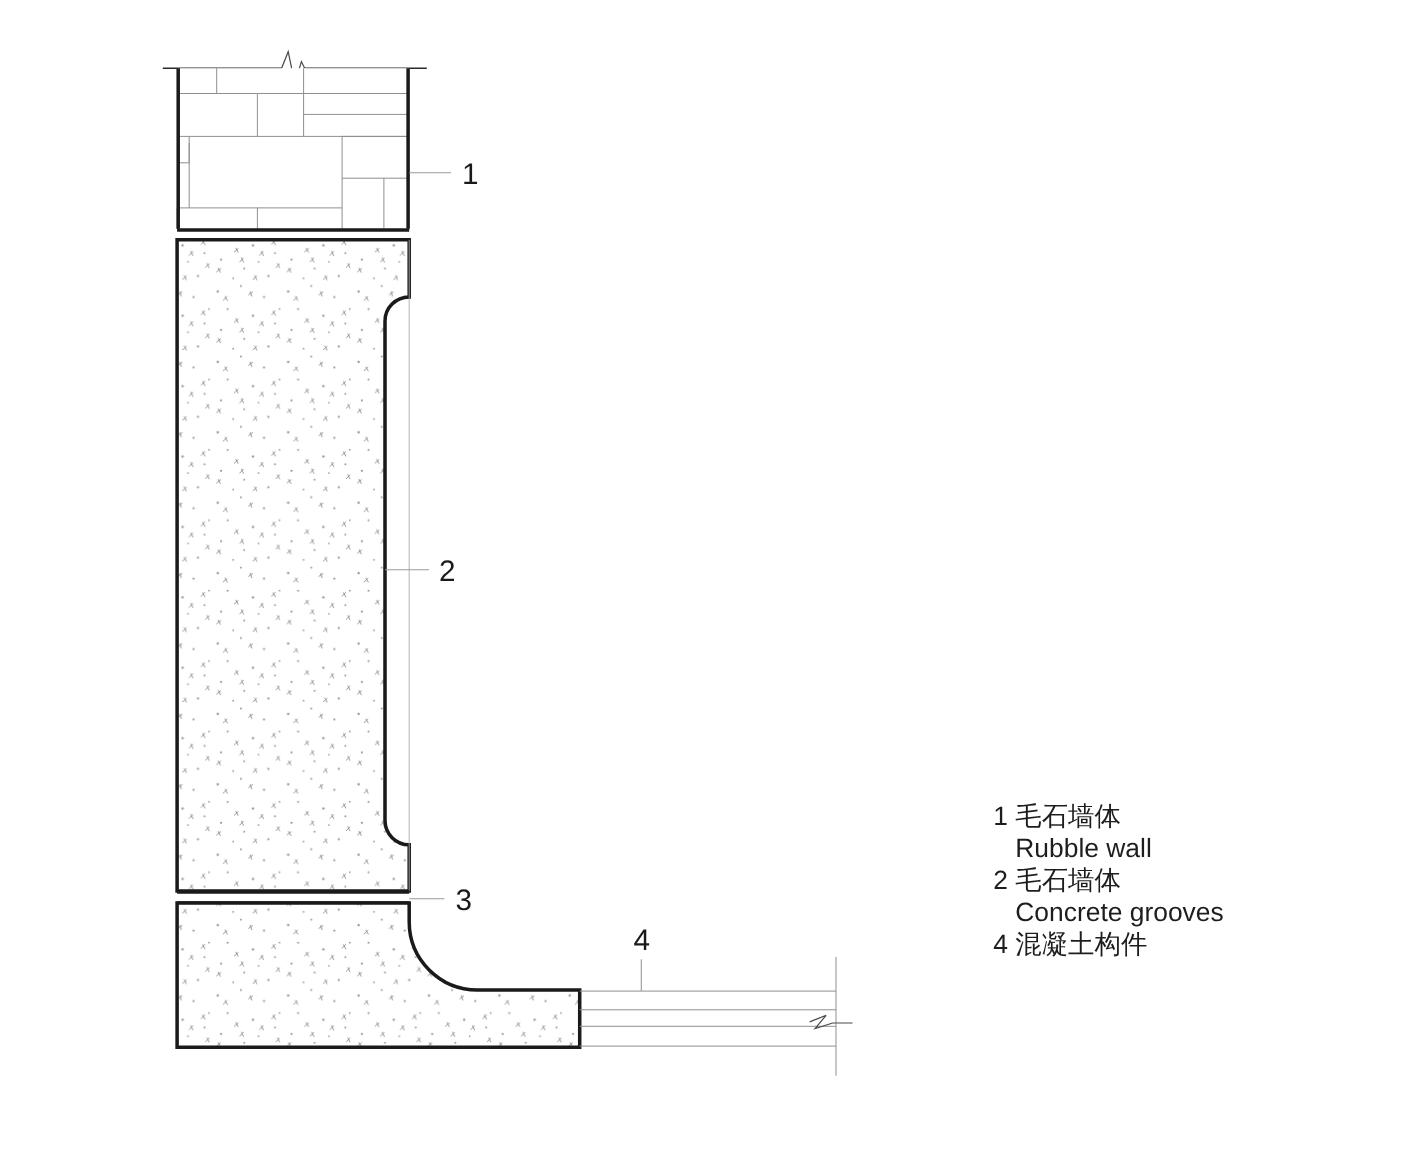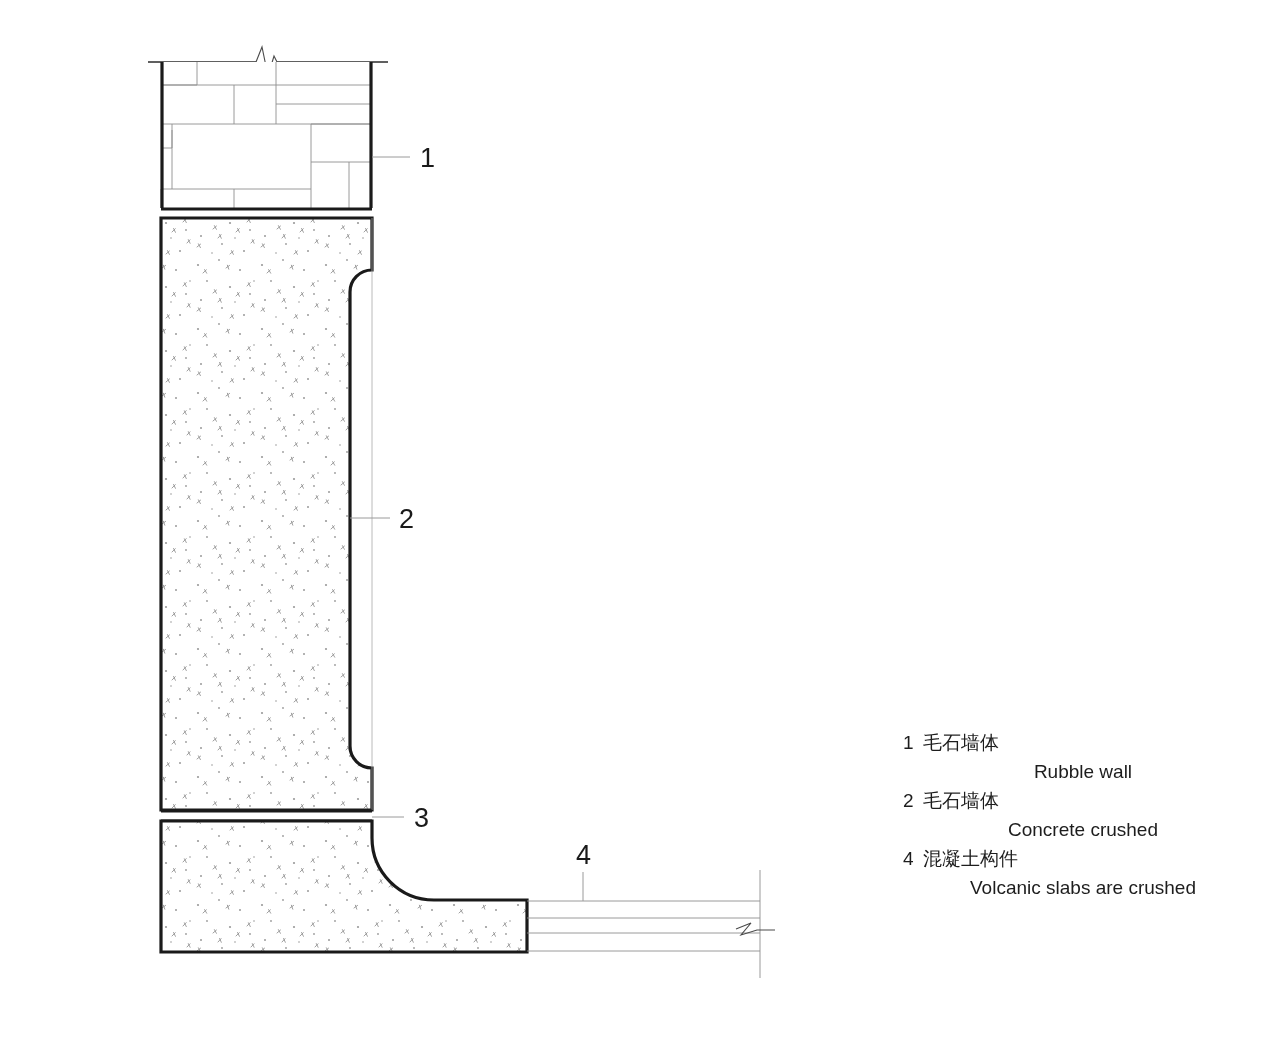--- a/index.html
+++ b/index.html
@@ -45,32 +45,31 @@
     left: 903px;
     top: 728px;
     width: 340px;
   }
   .legend-row {
     display: block;
     white-space: nowrap;
   }
   .legend-cn, .legend-en {
     display: block;
-    font-size: 19px;
+    font-size: 24px;
     line-height: 29px;
     color: #1d1d1d;
     font-family: "Liberation Sans", "DejaVu Sans", sans-serif;
   }
   .legend-cn .lg-num {
     display: inline-block;
     width: 20px;
   }
   .legend-en {
     padding-left: 20px;
-    text-align: center;
   }
 </style>
 </head>
 <body>
 
 <div id="drawing-root">
   <svg class="detail-canvas" viewBox="0 0 1280 1049" xmlns="http://www.w3.org/2000/svg">
 
     <defs>
 
@@ -222,22 +221,21 @@
 
 <div id="legend-block">
 
   <div class="legend-row">
     <span class="legend-cn"><span class="lg-num">1</span><span>毛石墙体</span></span>
     <span class="legend-en">Rubble wall</span>
   </div>
 
   <div class="legend-row">
     <span class="legend-cn"><span class="lg-num">2</span><span>毛石墙体</span></span>
-    <span class="legend-en">Concrete crushed</span>
+    <span class="legend-en">Concrete grooves</span>
   </div>
 
 
   <div class="legend-row">
     <span class="legend-cn"><span class="lg-num">4</span><span>混凝土构件</span></span>
-    <span class="legend-en">Volcanic slabs are crushed</span>
   </div>
 
 </div>
 
 </body></html>

